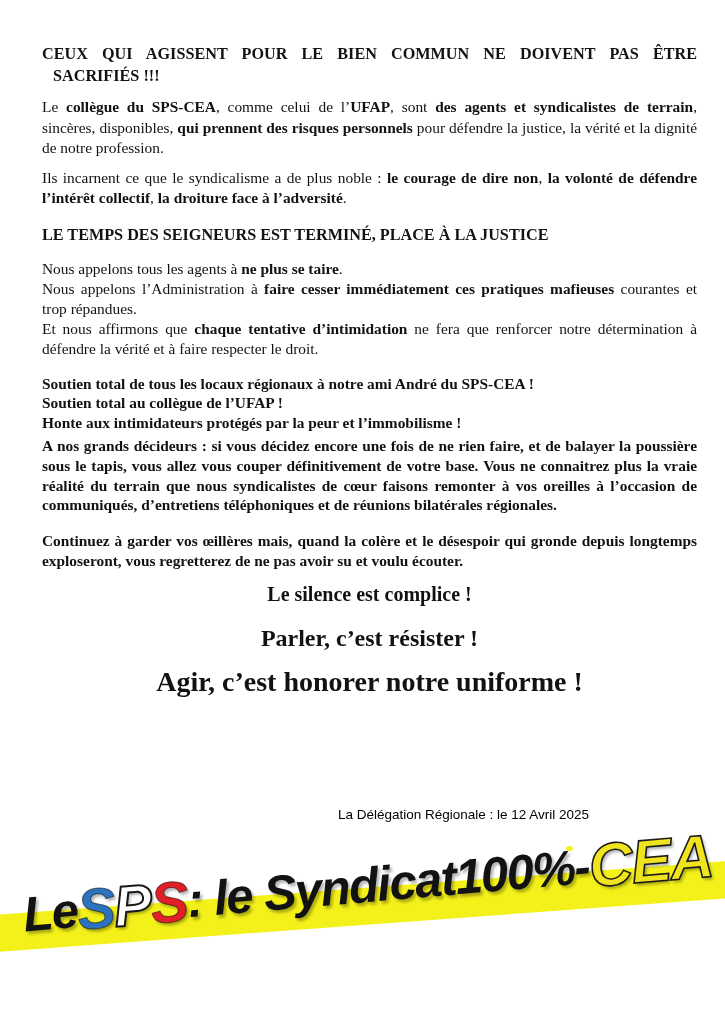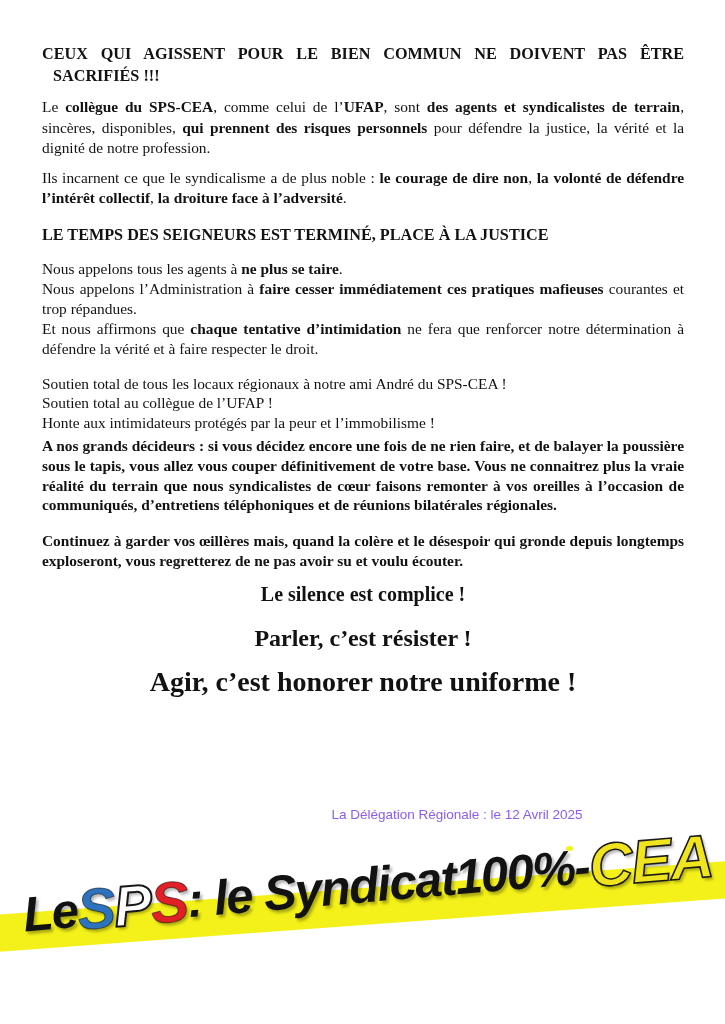--- a/index.html
+++ b/index.html
@@ -8,57 +8,57 @@
     position:relative;
     width:725px; height:1024px;
     margin:0 auto;
     background:#ffffff;
     overflow:hidden;
     font-family:"Liberation Serif","DejaVu Serif",serif;
     color:#121212;
   }
   .doc {
     position:absolute;
-    left:42px; right:41px; top:44px;
+    left:42px; right:28px; top:44px;
     font-size:15.4px;
     line-height:20.5px;
     text-align:justify;
   }
   .b { font-weight:700; }
 
   .h1 { font-weight:700; font-size:16.2px; line-height:21.5px; margin-bottom:10px; }
   .h1-line1 { text-align:justify; text-align-last:justify; }
   .h1-line2 { text-align:left;margin-left:11px; }
 
   .para { margin-bottom:9px; }
   .para-values { margin-bottom:5px; }
 
   .h2 { font-weight:700; font-size:16.2px; line-height:21px; margin:16px 0 13px 0; text-align:left; }
 
   .appeal { margin-bottom:15px; }
   .appeal-line { line-height:20px; }
 
-  .support { font-weight:400; margin-bottom:4px; }
+  .support { font-weight:700; margin-bottom:4px; }
   .support-line { line-height:19.5px; text-align:left; }
 
   .bold-para { font-weight:700; line-height:19.8px; margin-bottom:16px; }
   .bold-para-2 { font-weight:700; line-height:20px; margin-bottom:10px; }
 
   .slogan { font-weight:700; text-align:center; text-align-last:center; }
   .slogan-1 { font-size:20px; line-height:26px; margin-top:10px; margin-bottom:18px; }
   .slogan-2 { font-size:24px; line-height:26px; margin-bottom:16px; }
   .slogan-3 { font-size:28px; line-height:30px; }
 
   .signature {
     margin-top:108px;
     text-align:center; text-align-last:center;
     padding-left:188px;
     font-family:"Liberation Sans","DejaVu Sans",sans-serif;
     font-size:13.5px;
-    color:#8b5cf6;
+    color:#000000;
   }
 
   
   .banner {
     position:absolute; left:0; right:0; top:820px; height:204px;
     overflow:hidden;
   }
   .band {
     position:absolute; left:-40px; right:-40px;
     top:68px; height:37px;

